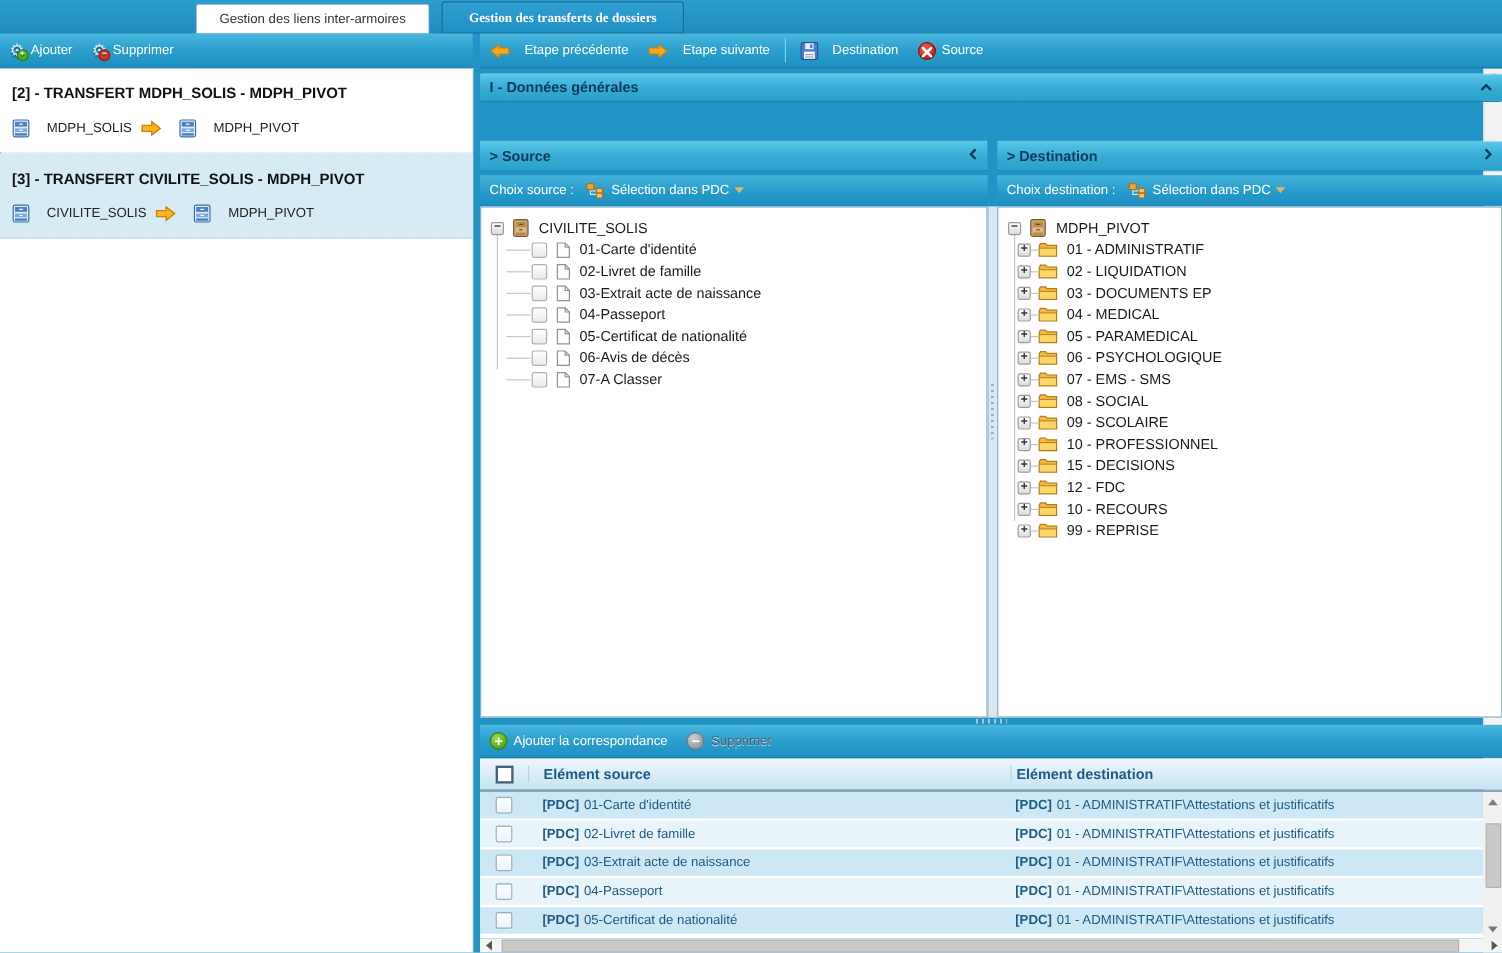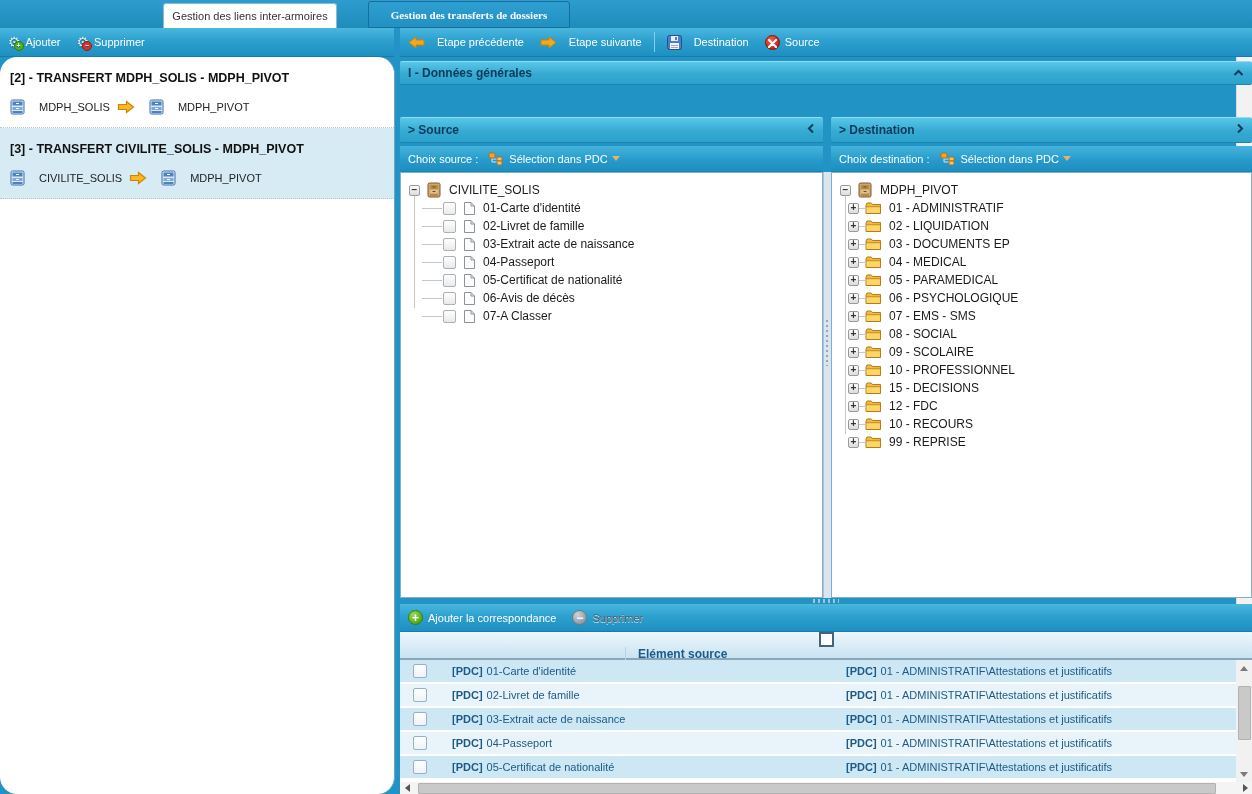--- a/index.html
+++ b/index.html
@@ -38,21 +38,21 @@
   .circle-ic{width:15px;height:15px;border-radius:50%;color:#fff;font-weight:bold;font-size:12px;
         line-height:14px;text-align:center;box-sizing:border-box;}
   .circle-ic.green{background:radial-gradient(circle at 35% 30%,#9fdc55,#5cb31c 60%,#3f8c0d);border:1px solid #3d7d10;}
   .circle-ic.gray{background:radial-gradient(circle at 35% 30%,#cdd4d8,#9aa5ac 60%,#7e8a92);border:1px solid #6f7a81;}
   .circle-ic.redx{background:radial-gradient(circle at 35% 30%,#f2604e,#d42a1a 60%,#a81206);border:1px solid #8c0f05;}
   .caret-down{width:0;height:0;border-left:4px solid transparent;border-right:4px solid transparent;
         border-top:5px solid #e2b36a;margin-left:4px;}
 
   
   .left-panel{position:absolute;left:0;top:57px;width:394px;bottom:0;background:#fff;
-        border-right:1px solid #6fa7c4;border-radius:17px;}
+        border-right:1px solid #6fa7c4;}
   .panel-item{position:relative;padding:10px 14px 12px 10px;border-bottom:1px dotted #b9c6cf;cursor:pointer;}
   .panel-item.selected{background:#d7ebf5;}
   .pi-title{font-size:12.5px;font-weight:bold;color:#111;margin:4px 0 14px 0;}
   .pi-row{display:flex;align-items:center;gap:7px;font-size:11px;color:#222;}
   .lscroll{position:absolute;right:0;top:57px;width:15px;bottom:0;background:#f2f2f2;
         border-left:1px solid #dcdcdc;}
   .arr{width:0;height:0;margin:4px auto;}
   .arr.up{border-left:4px solid transparent;border-right:4px solid transparent;border-bottom:5px solid #7a7a7a;}
   .arr.down{border-left:4px solid transparent;border-right:4px solid transparent;border-top:5px solid #7a7a7a;}
   .arr.left{border-top:4px solid transparent;border-bottom:4px solid transparent;border-right:5px solid #555;}
@@ -113,21 +113,21 @@
 
   .disabled-label{color:#51616c;text-shadow:0 1px 0 #bfe2ef;}
 </style>
 </head>
 <body>
 
 <div id="app">
 
   <div class="tabbar">
     <div class="tab" style="left:5px;width:156px;margin-top:28px;">Gestion des armoires</div>
-    <div class="tab" style="left:163px;width:174px;">Gestion des liens inter-armoires</div>
+    <div class="tab" style="left:163px;width:195px;">Gestion des liens inter-armoires</div>
     <div class="tab active" style="left:368px;width:202px;">Gestion des transferts de dossiers</div>
   </div>
 
   <div class="toolbar blue-grad" style="left:0;top:28px;width:394px;">
     <div class="tbtn">
       <span class="gear">⚙<span class="badge green">+</span></span>
       <span>Ajouter</span>
     </div>
     <div class="tbtn">
       <span class="gear">⚙<span class="badge red">−</span></span>
@@ -569,21 +569,21 @@
     <div class="tbtn">
       <span class="circle-ic green">+</span>
       <span>Ajouter la correspondance</span>
     </div>
     <div class="tbtn">
       <span class="circle-ic gray">−</span>
       <span class="disabled-label">Supprimer</span>
     </div>
   </div>
 
-  <div class="tbl-header" style="left:400px;top:632px;width:852px;height:28px;flex-direction:column;">
+  <div class="tbl-header" style="left:400px;top:632px;width:852px;height:28px;">
     <div class="th-cb-cell">
       <span class="hdr-cb"></span>
     </div>
     <div class="th-src">Elément source</div>
     <div class="th-dst">Elément destination</div>
   </div>
 
   <div style="position:absolute;left:400px;top:660px;width:836px;height:122px;background:#fff;overflow:hidden;" id="tbl-rows">
       <div class="trow odd">
         <div class="td-cb">

